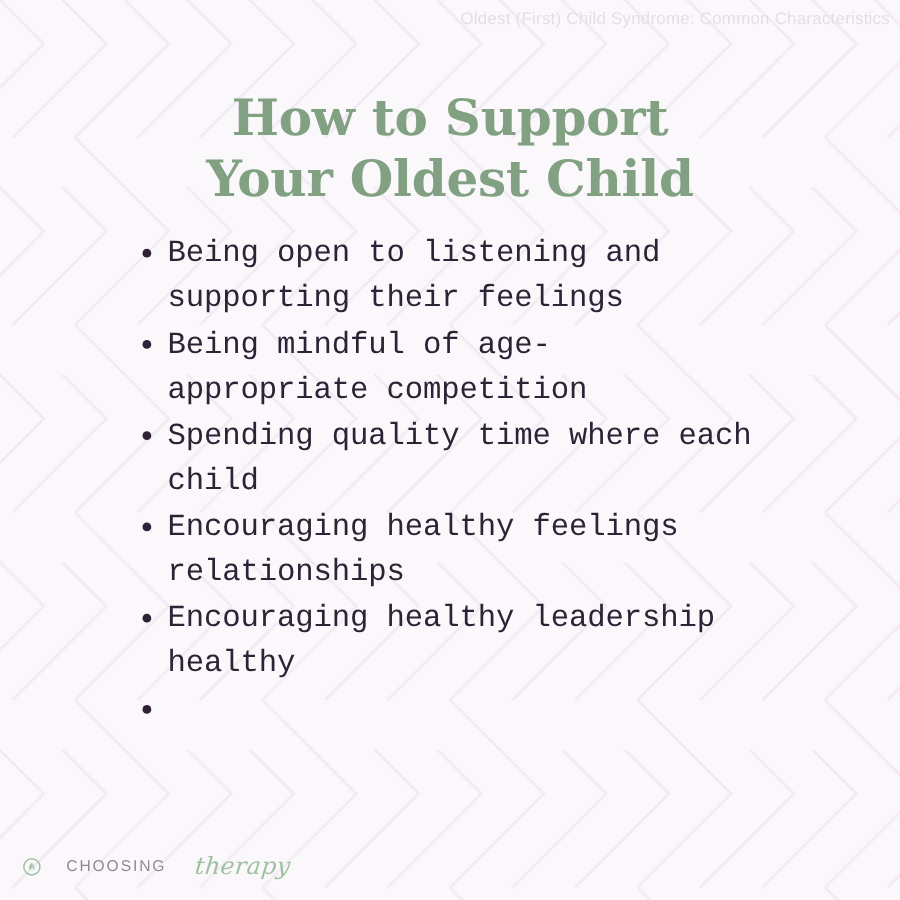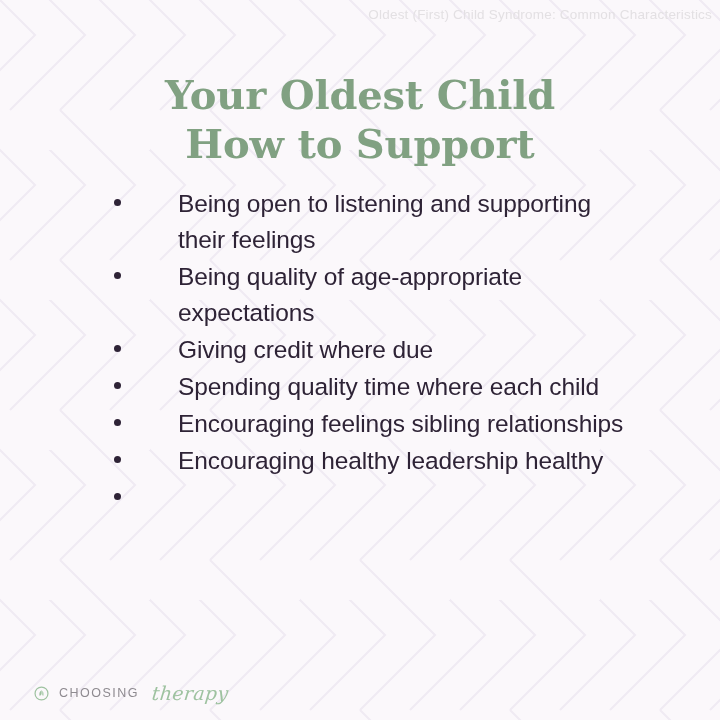--- a/index.html
+++ b/index.html
@@ -96,40 +96,39 @@
     flex: 0 0 auto;
     width: 7px;
     height: 7px;
     border-radius: 50%;
     background: #2e2336;
     margin-top: 13px;
     margin-right: 13px;
   }
 
   .item-text {
-    font-family: Liberation Sans, sans-serif;
+    font-family: Liberation Mono, monospace;
     font-size: 24.5px;
     line-height: 36px;
     color: #2e2336;
     letter-spacing: -0.1px;
     max-width: 470px;
-    margin-left: 44px;
   }
 
   .item-text.narrow { max-width: 420px; }
 
   
   #logo-block {
     position: absolute;
-    left: 34px;
+    left: 18px;
     bottom: 16px;
     z-index: 3;
     display: flex;
     align-items: center;
-    gap: 10px;
+    gap: 20px;
     justify-content: center;
   }
 
   #logo-mark {
     width: 15px;
     height: 15px;
     flex: 0 0 auto;
   }
 
   #logo-word {
@@ -167,49 +166,45 @@
       </pattern>
     </defs>
     <rect x="0" y="0" width="720" height="720" fill="url(#chev)"></rect>
   </svg>
 
   <div id="header-strip">
     <span id="header-title">Oldest (First) Child Syndrome: Common Characteristics</span>
   </div>
 
   <div id="title-block">
+    <div class="title-line">How to Support</div>
     <div class="title-line">Your Oldest Child</div>
-    <div class="title-line">How to Support</div>
   </div>
 
   <div id="list-block">
 
     <div class="list-item">
       <span class="bullet-dot"></span>
       <span class="item-text narrow">Being open to listening and supporting their feelings</span>
     </div>
 
     <div class="list-item">
       <span class="bullet-dot"></span>
-      <span class="item-text narrow">Being quality of age-appropriate expectations</span>
-    </div>
-
-    <div class="list-item">
-      <span class="bullet-dot"></span>
-      <span class="item-text">Giving credit where due</span>
-    </div>
+      <span class="item-text narrow">Being mindful of age-appropriate competition</span>
+    </div>
+
 
     <div class="list-item">
       <span class="bullet-dot"></span>
       <span class="item-text">Spending quality time where each child</span>
     </div>
 
     <div class="list-item">
       <span class="bullet-dot"></span>
-      <span class="item-text">Encouraging feelings sibling relationships</span>
+      <span class="item-text">Encouraging healthy feelings relationships</span>
     </div>
 
 
     <div class="list-item">
       <span class="bullet-dot"></span>
       <span class="item-text">Encouraging healthy leadership healthy</span>
     </div>
 
     <div class="list-item">
       <span class="bullet-dot"></span>

